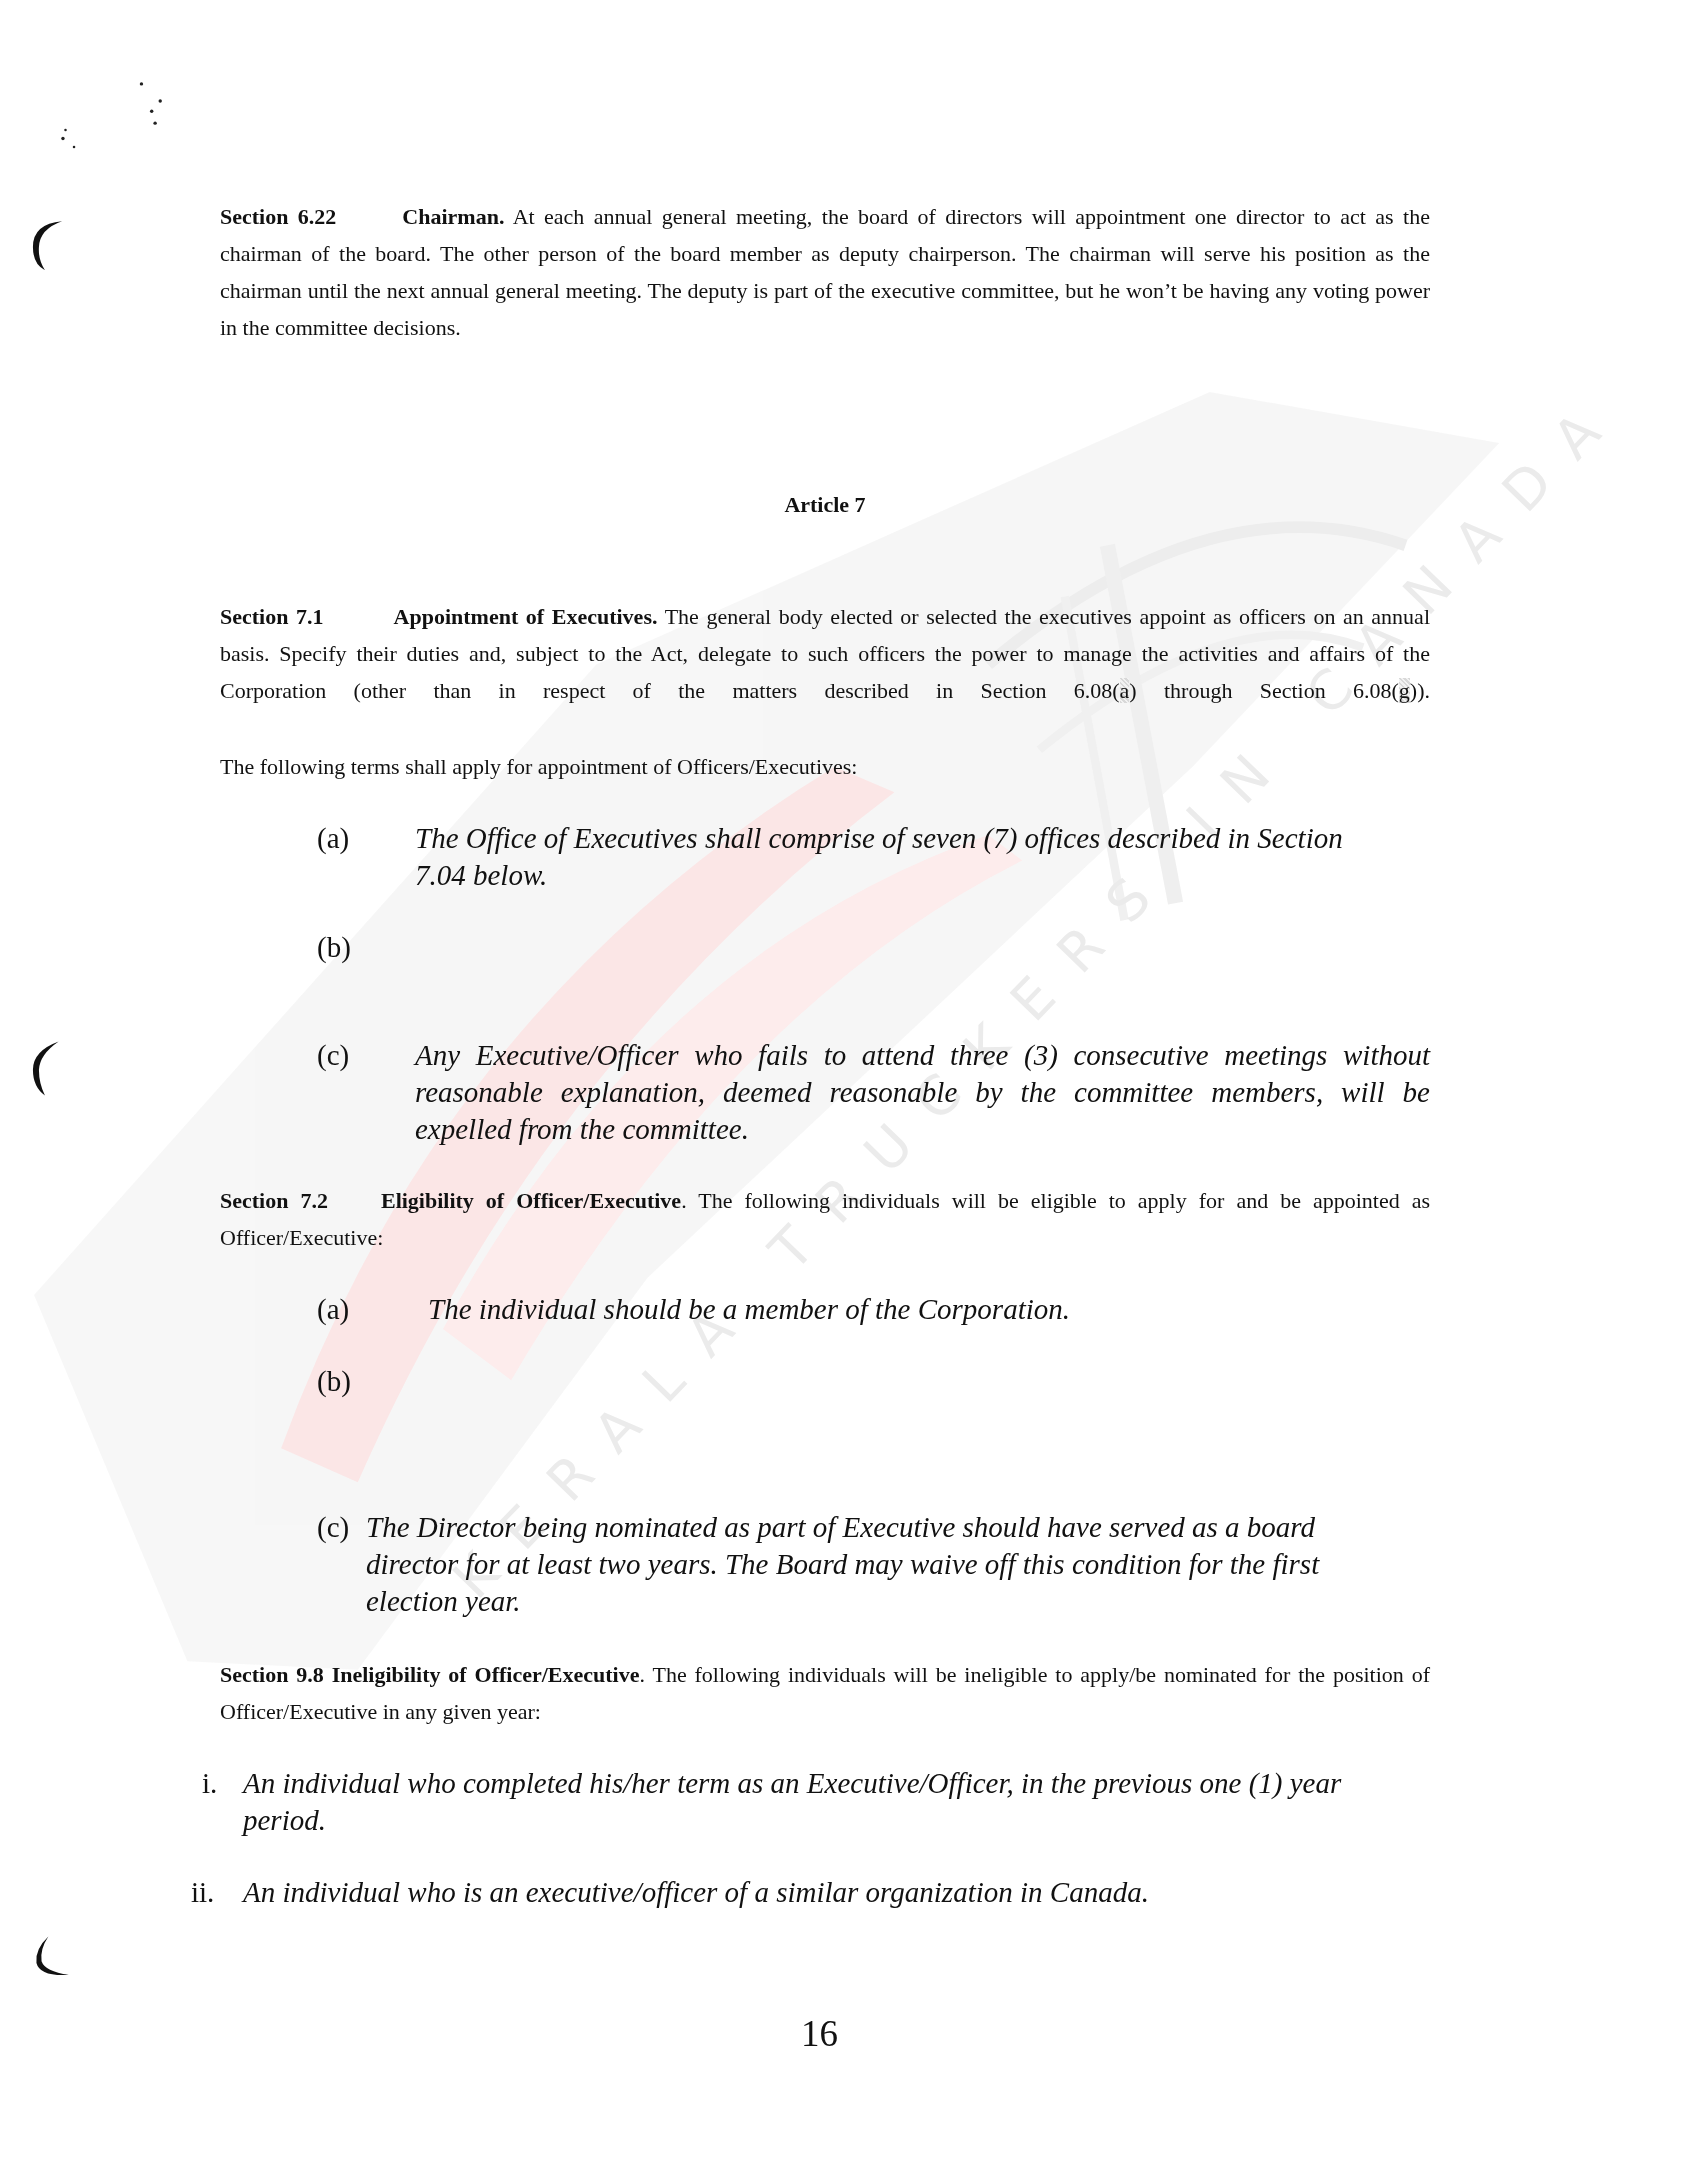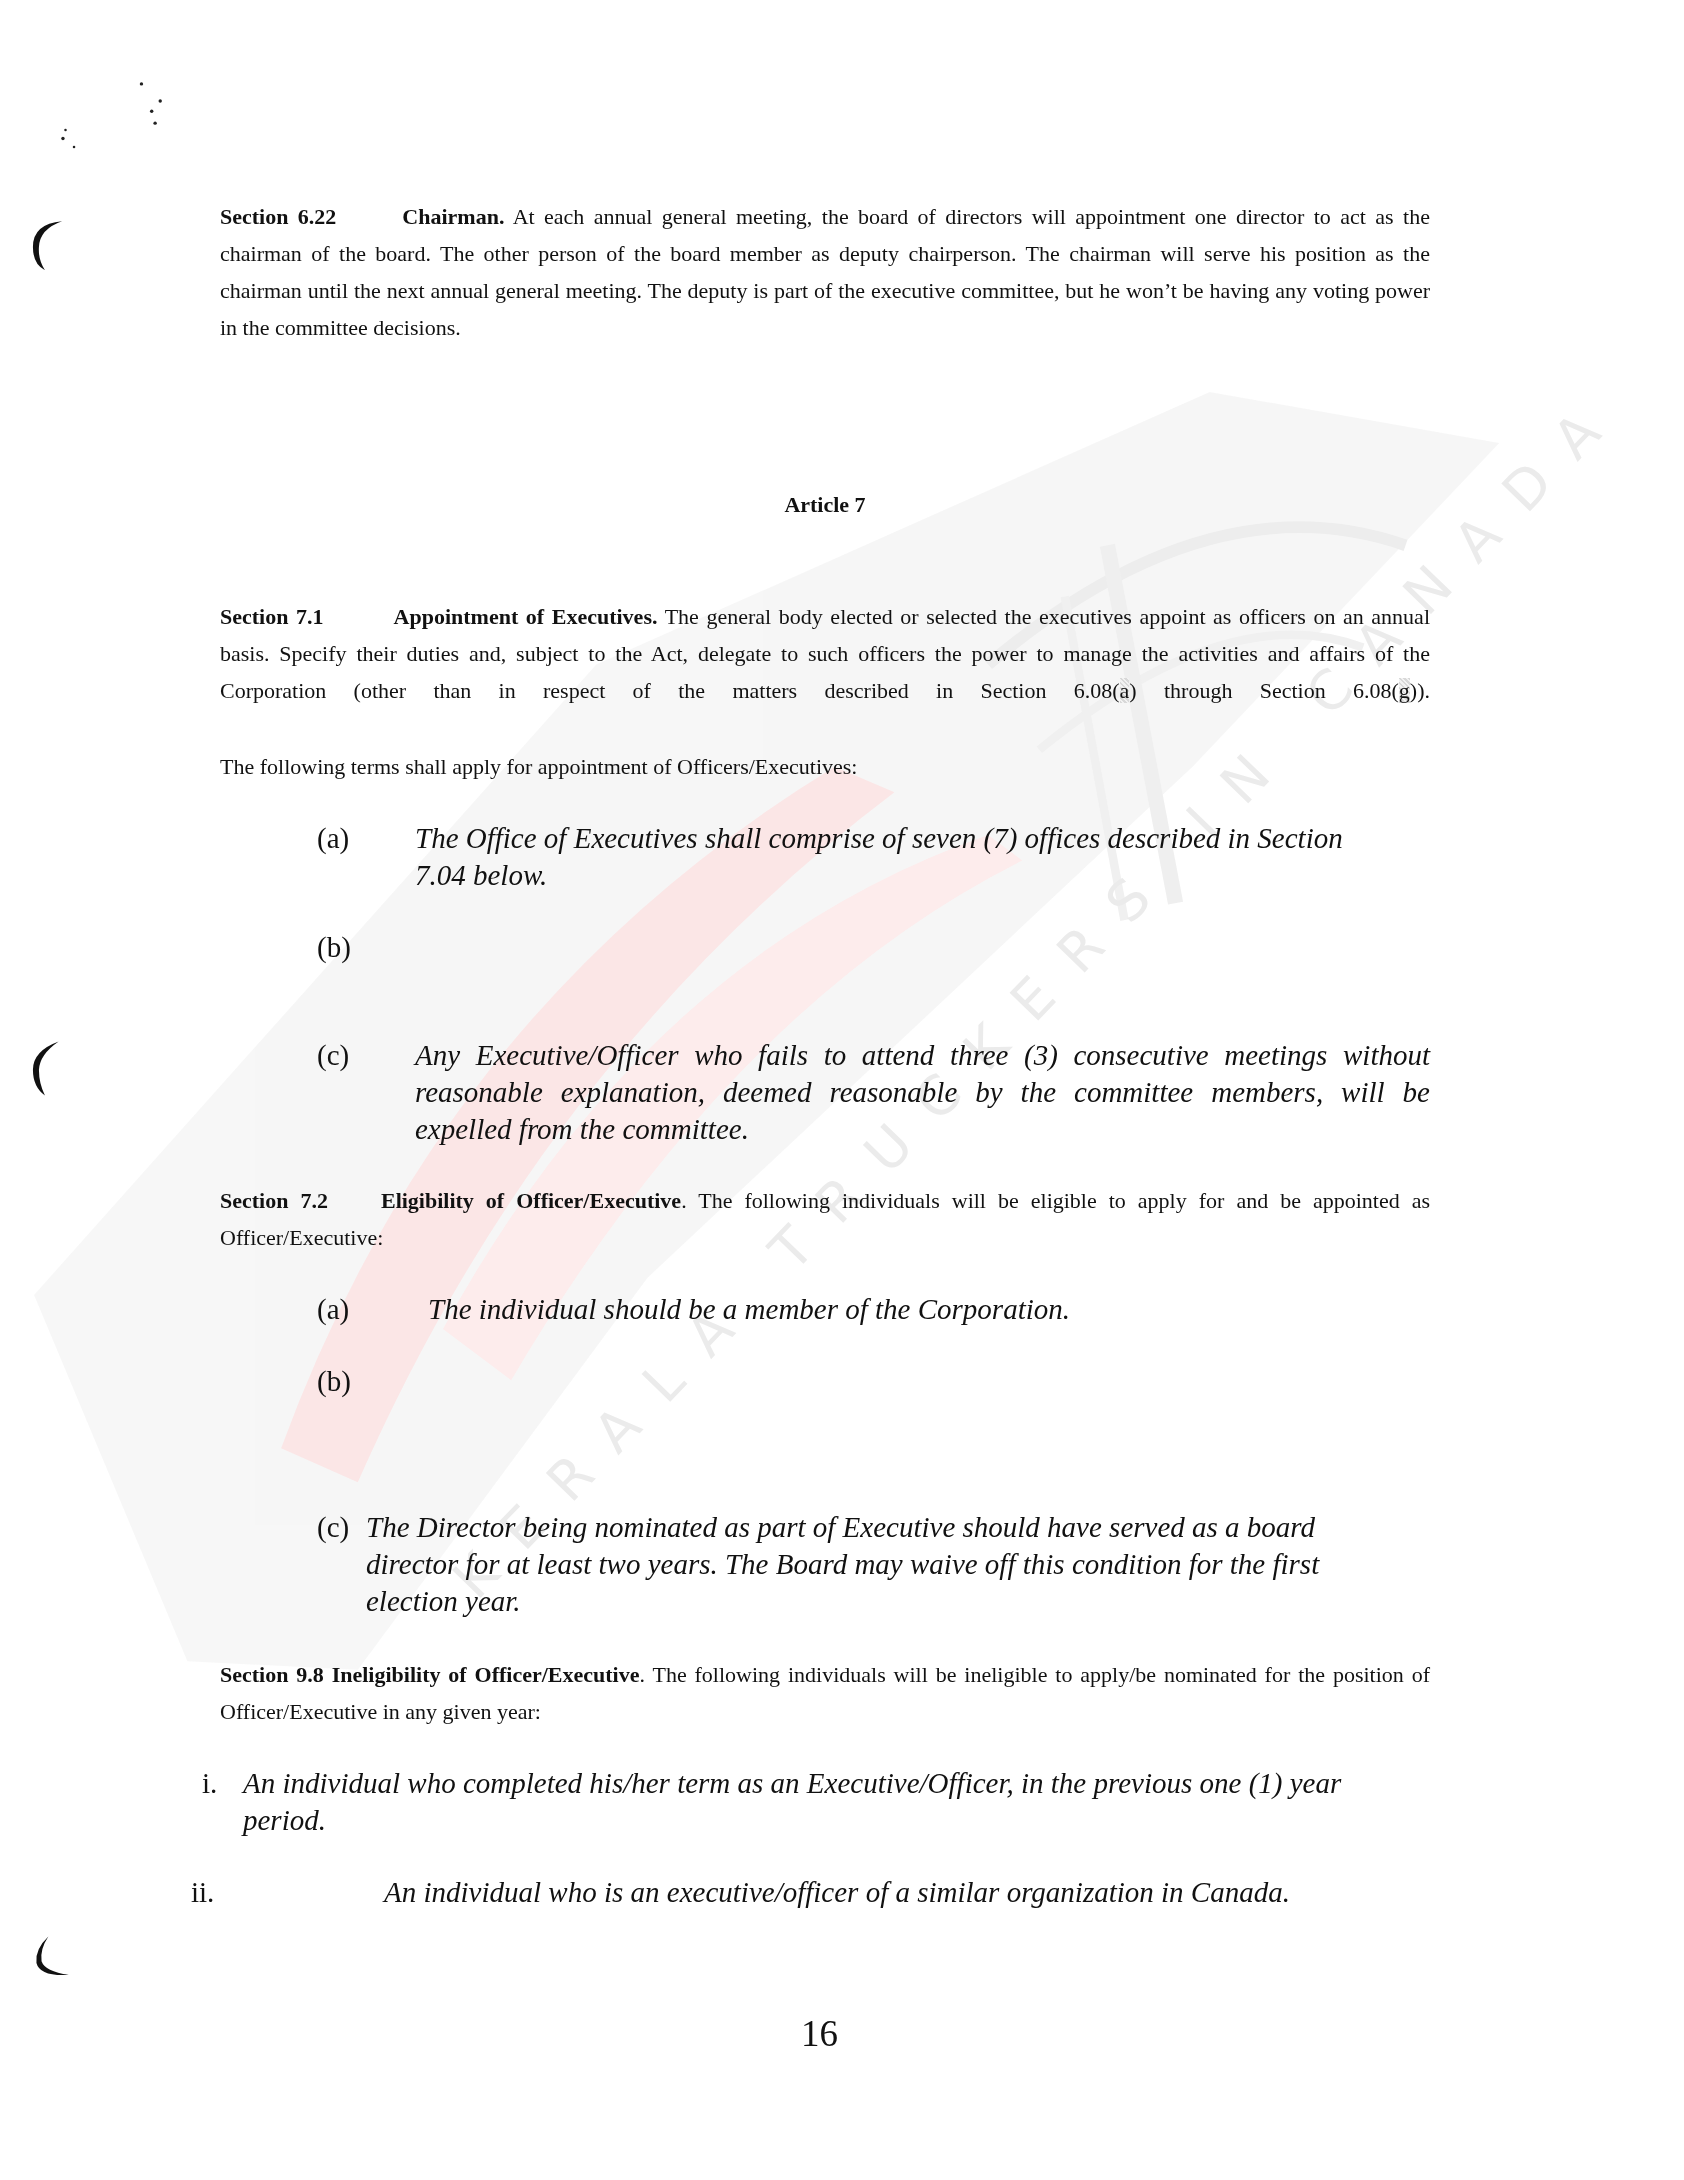--- a/index.html
+++ b/index.html
@@ -94,17 +94,17 @@
   <div class="item-text" style="left:366px;top:1509px;width:1031px;text-align:left">The Director being nominated as part of Executive should have served as a board director for at least two years.  The Board may waive off this condition for the first election year.</div>
 
   <div class="txt para last-left" style="top:1656px">
     <span class="b">Section 9.8</span> <span class="b">Ineligibility of Officer/Executive</span><span>. The following individuals will be ineligible to apply/be nominated for the position of Officer/Executive in any given year:</span>
   </div>
 
   <div class="lbl" style="left:202px;top:1765px">i.</div>
   <div class="item-text" style="left:243px;top:1765px;width:1188px;text-align:left">An individual who completed his/her term as an Executive/Officer, in the previous one (1) year period.</div>
 
   <div class="lbl" style="left:191px;top:1874px">ii.</div>
-  <div class="item-text" style="left:243px;top:1874px;width:1188px;text-align:center">An individual who is an executive/officer of a similar organization in Canada.</div>
+  <div class="item-text" style="left:243px;top:1874px;width:1188px;text-align:left">An individual who is an executive/officer of a similar organization in Canada.</div>
 
   <div class="pageno">16</div>
 </div>
 
 
 </body></html>

